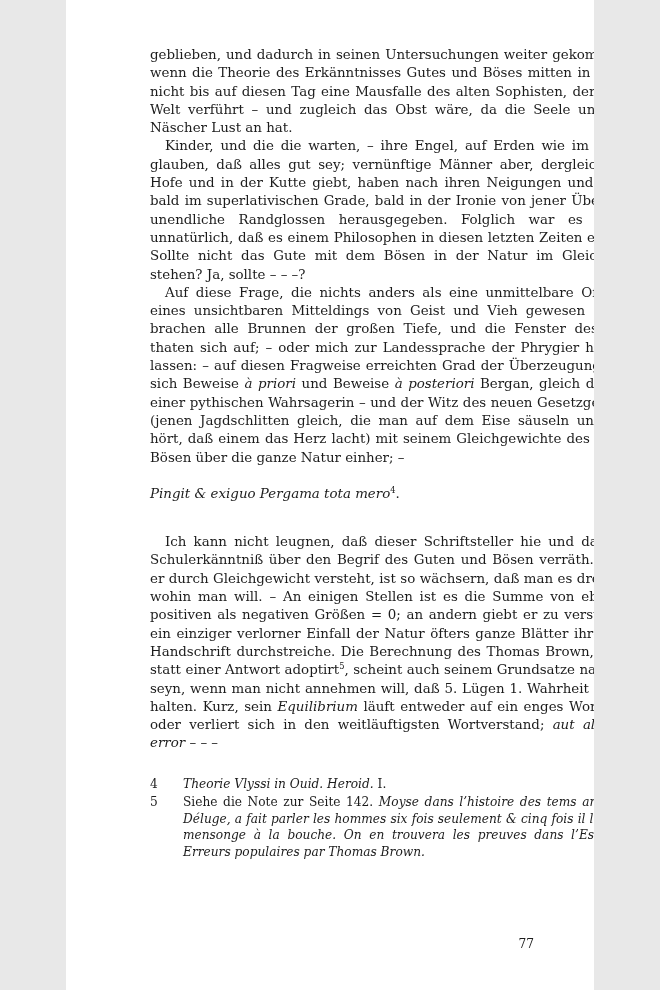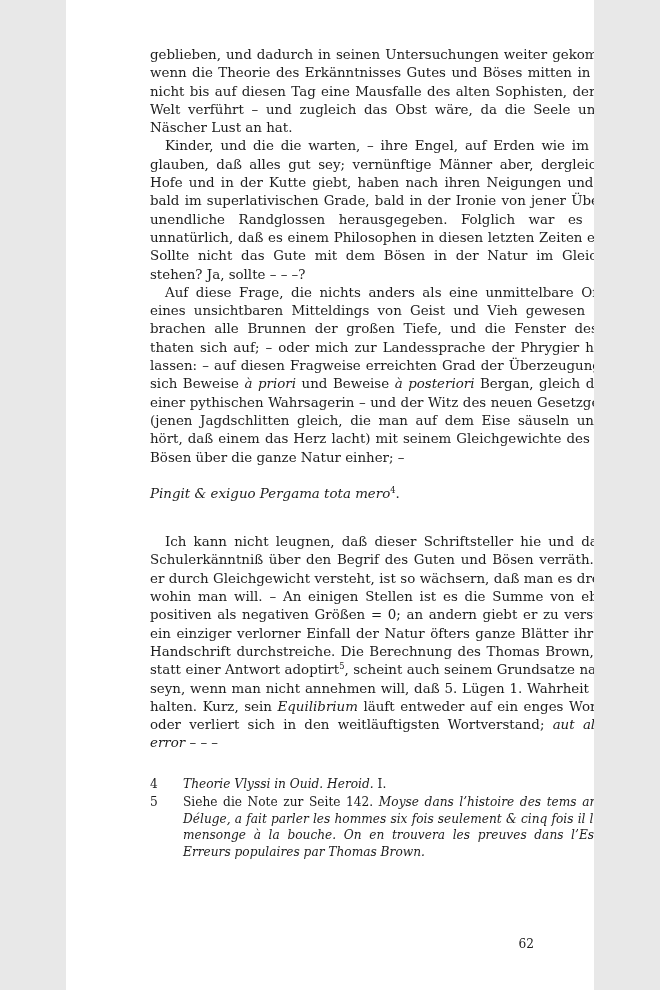--- a/index.html
+++ b/index.html
@@ -79,14 +79,14 @@
         <div class="fn-row">
           <div class="fn-num">4</div>
           <div class="fn-text"><em>Theorie Vlyssi in Ouid. Heroid.</em> I.</div>
         </div>
         <div class="fn-row">
           <div class="fn-num">5</div>
           <div class="fn-text">Siehe die Note zur Seite 142. <em>Moyse dans l’histoire des tems anterieurs an Déluge, a fait parler les hommes six fois seulement &amp; cinq fois il leur a mis le mensonge à la bouche. On en trouvera les preuves dans l’Essay sur les Erreurs populaires par Thomas Brown.</em></div>
         </div>
       </div>
   </div>
-  <div class="page-number">62</div>
+  <div class="page-number">77</div>
 </div>
 
 </body></html>

